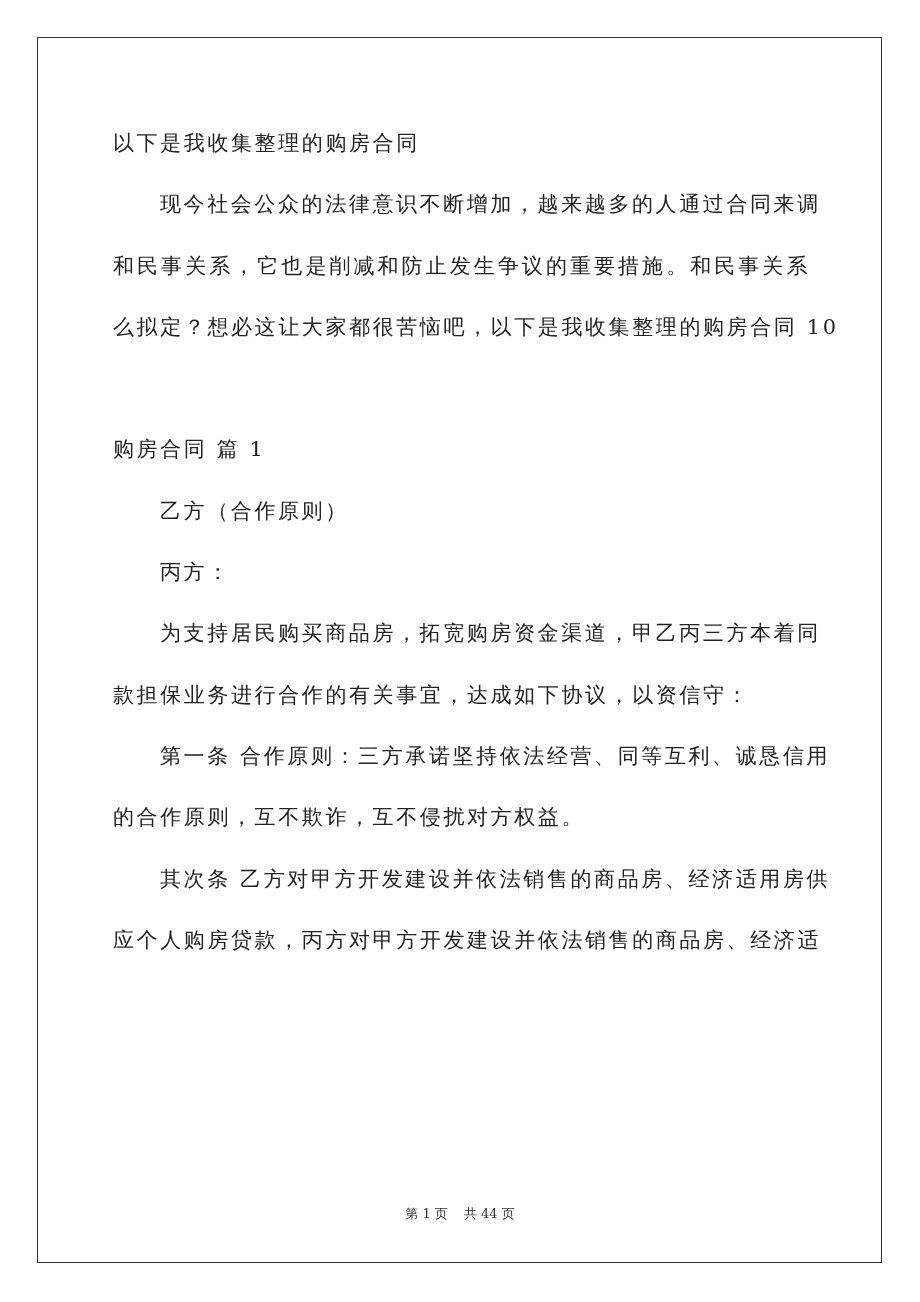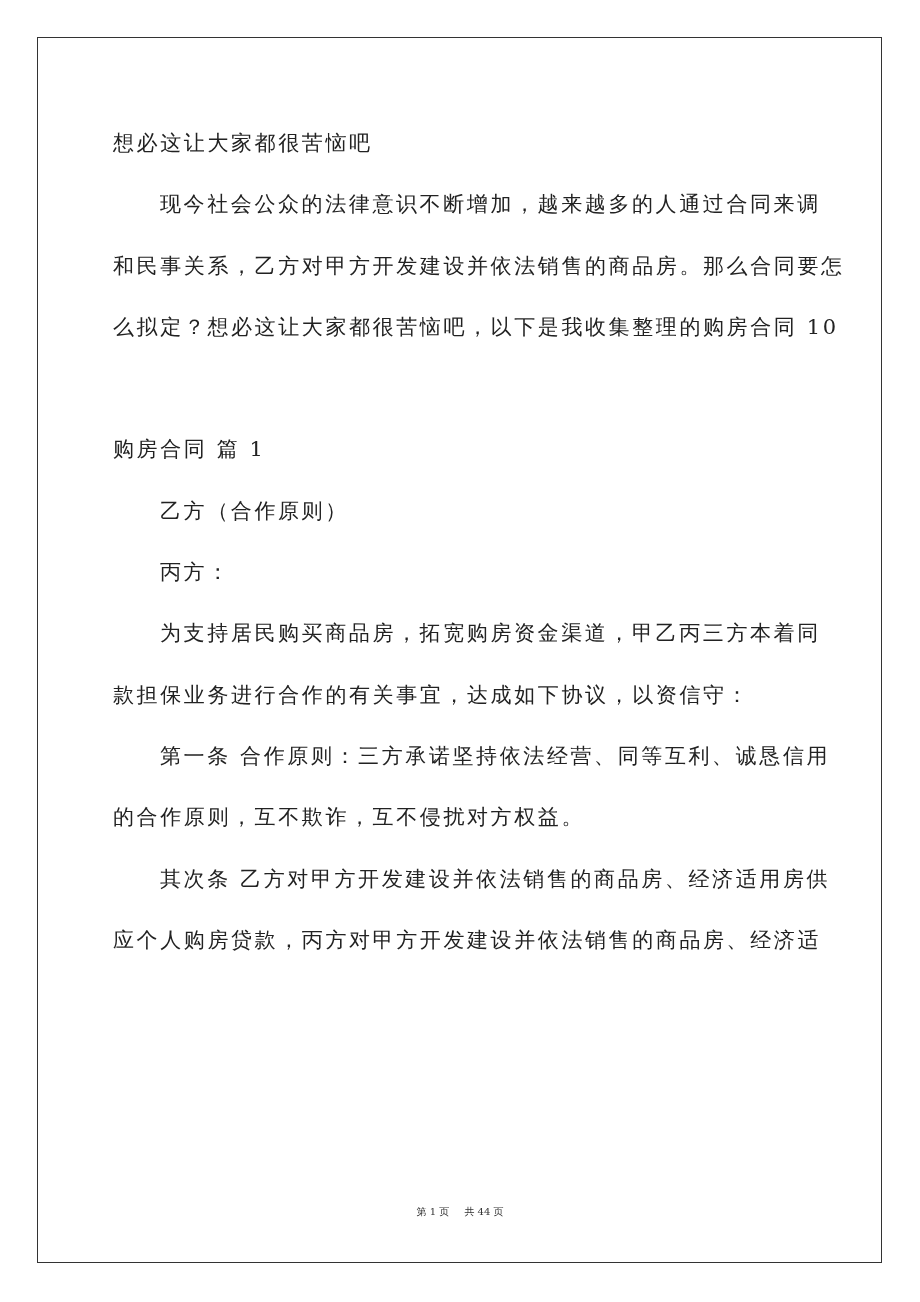--- a/index.html
+++ b/index.html
@@ -17,34 +17,34 @@
   .line {
     height: 61.3px; line-height: 38px; white-space: nowrap;
     letter-spacing: 2.6px; text-align: justify; text-align-last: justify;
   }
   .line.left { text-align: left; text-align-last: left; }
   .indent { padding-left: 47px; }
   .spacer { height: 61.3px; }
   .footer {
     position: absolute; left: 0; top: 1205px; width: 920px; text-align: center;
     font-family: "DejaVu Serif", "Liberation Serif", serif;
-    font-size: 10px; color: #333333;
+    font-size: 13px; color: #333333;
   }
   .footer span { margin: 0 6px; }
 </style>
 </head>
 <body>
 
 <div class="page-border"></div>
 
 <div class="content">
-  <div class="line left">想必这让大家都很苦恼吧</div>
+  <div class="line left">以下是我收集整理的购房合同</div>
 
   <div class="line indent">现今社会公众的法律意识不断增加，越来越多的人通过合同来调</div>
-  <div class="line">和民事关系，乙方对甲方开发建设并依法销售的商品房。那么合同要怎</div>
+  <div class="line">和民事关系，它也是削减和防止发生争议的重要措施。和民事关系</div>
   <div class="line">么拟定？想必这让大家都很苦恼吧，以下是我收集整理的购房合同 10</div>
 
   <div class="spacer"></div>
 
   <div class="line left">购房合同  篇 1</div>
 
   <div class="line left indent">乙方（合作原则）</div>
   <div class="line left indent">丙方：</div>
 
   <div class="line indent">为支持居民购买商品房，拓宽购房资金渠道，甲乙丙三方本着同</div>

